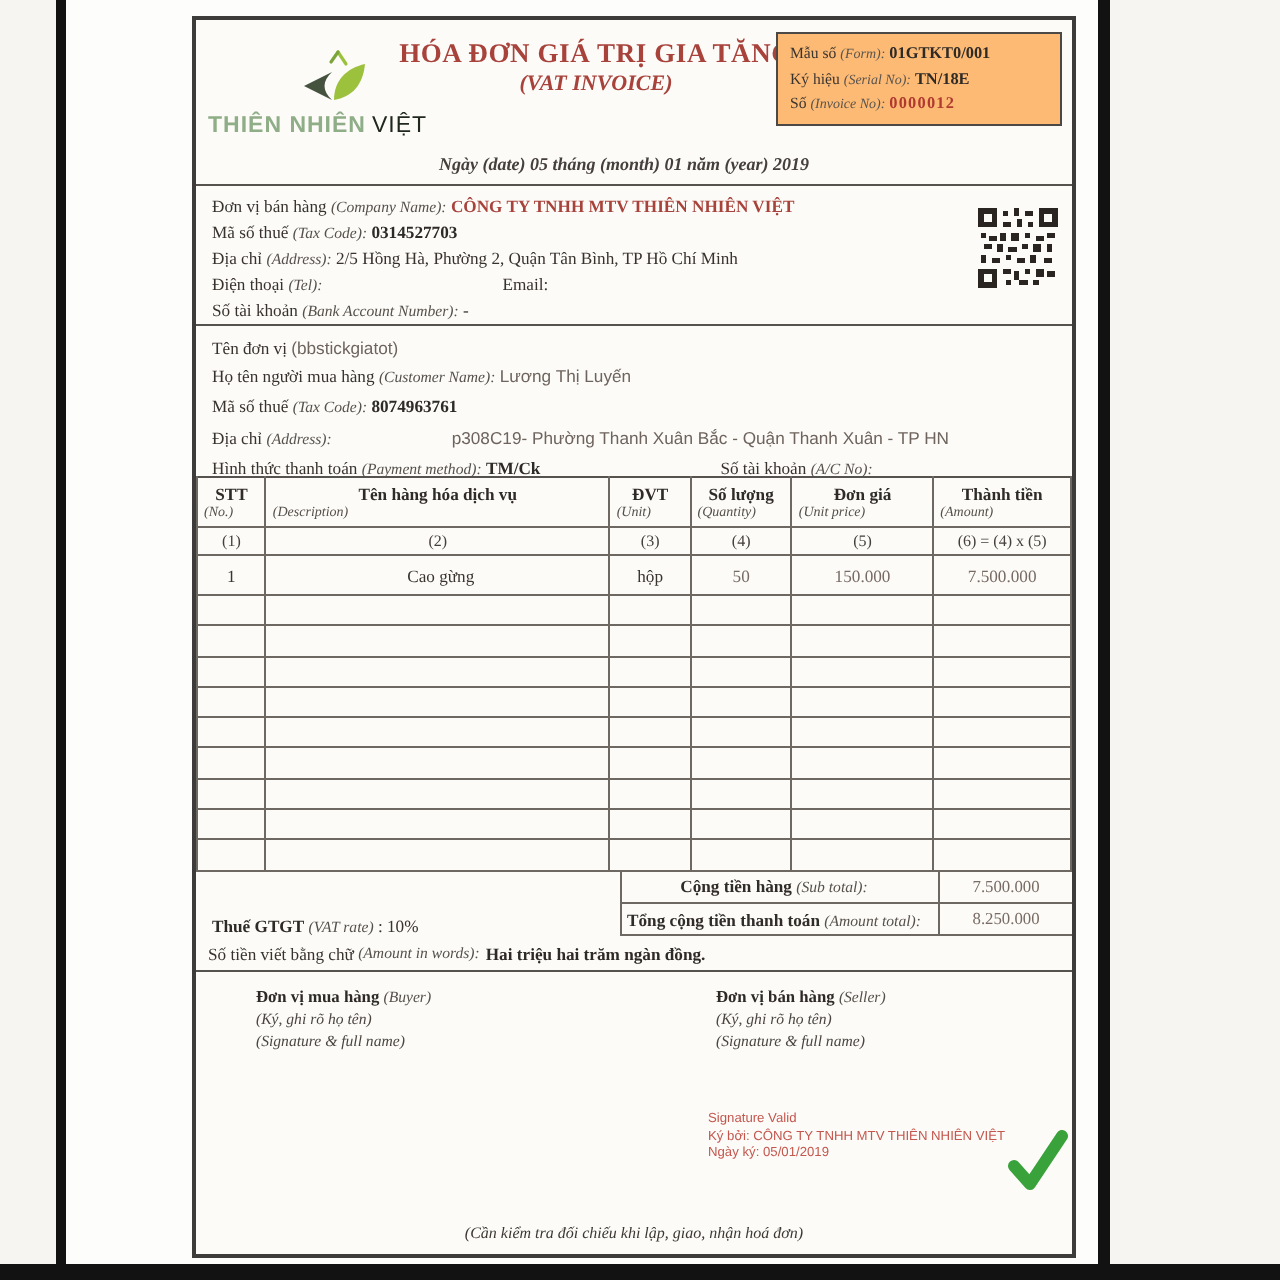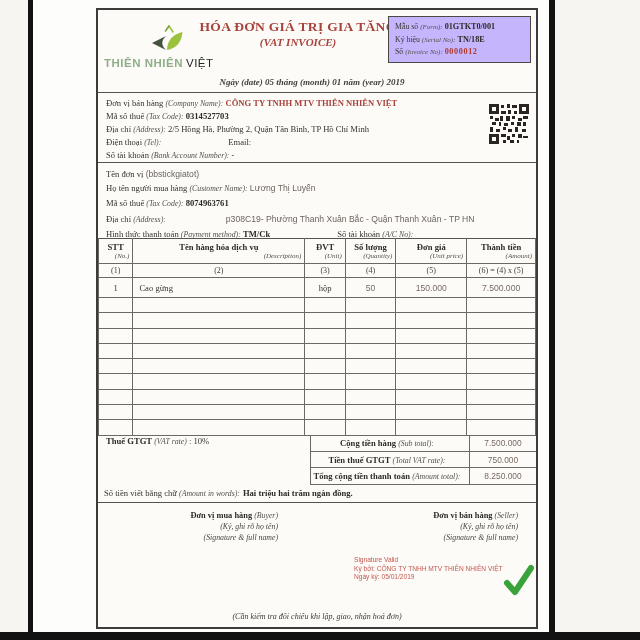--- a/index.html
+++ b/index.html
@@ -26,83 +26,83 @@
   .logo svg{display:block;margin-left:42px;}
   .logo-text{font-family:"Liberation Sans","DejaVu Sans",sans-serif;font-size:11.5px;letter-spacing:.5px;margin-top:1px;white-space:nowrap;}
   .logo-light{color:#8fae87;font-weight:600;}
   .logo-bold{color:#20281e;font-weight:400;margin-left:3px;}
   .title-block{position:absolute;left:60px;width:280px;top:9px;text-align:center;}
   .inv-title{color:#a8433c;font-weight:bold;font-size:13.5px;letter-spacing:.3px;}
   .inv-subtitle{color:#a8433c;font-weight:bold;font-style:italic;font-size:11px;margin-top:1px;}
   .date-line{position:absolute;left:0;right:10px;bottom:5px;text-align:center;font-style:italic;font-weight:600;font-size:9px;color:#45403b;}
   .meta-box{
     position:absolute;right:5px;top:6px;width:130px;
-    border:1.4px solid #4b4845;padding:4px 5px 3px 6px;background:#c4b5fd;
+    border:1.4px solid #4b4845;padding:4px 5px 3px 6px;background:#fdba74;
     font-size:7.8px;line-height:12.5px;white-space:nowrap;
   }
   .meta-label{color:#3a342f;}
   .meta-en{font-style:italic;font-size:7px;color:#5a544e;}
   .meta-value{font-weight:bold;color:#2e2a26;font-size:8.2px;}
   .meta-value.red{color:#b03a30;letter-spacing:.6px;}
 
   
   .section{position:relative;padding:4px 8px 2px 8px;font-size:8.6px;}
   .section.seller{height:63px;border-bottom:1.2px solid #56524e;line-height:13px;}
   .section.buyer{height:69px;line-height:14.2px;}
   .row{white-space:nowrap;overflow:hidden;}
   .lbl{color:#38322d;}
   .en{font-style:italic;font-size:7.8px;color:#55504a;}
   .v-bold{font-weight:bold;color:#2e2a26;}
   .v-red{font-weight:bold;color:#a8433c;}
   .v-sans{font-family:"Liberation Sans","DejaVu Sans",sans-serif;color:#6e645d;}
   .row-split{display:flex;}
-  .row-split .part2{margin-left:67px;}
+  .row-split .part2{margin-left:90px;}
   .row-split .part2b{margin-left:60px;}
   .qr{position:absolute;right:7px;top:11px;width:40px;height:40px;}
 
   
   table.items{width:100%;border-collapse:collapse;table-layout:fixed;border-top:1.2px solid #56524e;border-radius:32px;}
   table.items th,table.items td{border:1px solid #6d6862;padding:0 3px;overflow:hidden;}
   table.items th{border-top:none;}
   table.items .c-stt{width:34px;}
   table.items .c-desc{width:170px;}
   table.items .c-unit{width:40px;}
   table.items .c-qty{width:50px;}
   table.items .c-price{width:70px;}
   table.items .c-amt{width:68px;}
   .th-vi{font-size:8.6px;font-weight:bold;color:#2f2b27;text-align:center;}
-  .th-en{font-size:7px;font-style:italic;font-weight:normal;color:#55504a;text-align:right;}
+  .th-en{font-size:7px;font-style:italic;font-weight:normal;color:#55504a;text-align:left;}
   tr.head-row th{height:24px;vertical-align:middle;}
   tr.num-row td{height:13px;text-align:center;font-size:8px;color:#45403b;}
   tr.data-row td{height:19px;font-size:8.6px;vertical-align:middle;}
   tr.data-row .t-center{text-align:center;}
-  tr.data-row .t-left{text-align:left;padding-left:6px;font-family:Liberation Serif, serif;}
-  .num-sans{font-family:Liberation Sans, sans-serif;color:#786b63;font-size:8.4px;}
+  tr.data-row .t-left{text-align:center;padding-left:6px;font-family:Liberation Serif, serif;}
+  .num-sans{font-family:Liberation Serif, serif;color:#786b63;font-size:8.4px;}
   tr.empty-row td{height:14.3px;}
 
   
   .totals{display:flex;border-top:none;}
   .totals .vat-cell{
-    width:204px;border-right:1px solid #6d6862;display:flex;align-items:flex-start;
+    width:204px;border-right:1px solid #6d6862;display:flex;align-items:flex-end;
     padding-left:8px;font-size:8.6px;
   }
   .totals .t-rows{flex:1;}
   .t-row{display:flex;border-bottom:1px solid #6d6862;height:15.4px;align-items:center;}
   .t-row:first-child{border-top:none;}
   .t-label{flex:1;text-align:center;padding-right:6px;font-size:8.6px;font-weight:bold;color:#302c28;white-space:nowrap;}
   .t-label .en{font-weight:normal;}
   .t-value{width:66px;border-left:1px solid #6d6862;text-align:center;align-self:stretch;display:flex;align-items:center;justify-content:center;}
 
   
   .words{border-bottom:1.2px solid #56524e;height:17px;display:flex;align-items:center;padding-left:6px;font-size:8.6px;white-space:nowrap;}
   .words .v-bold{margin-left:3px;}
 
   
   .signs{position:relative;height:64px;}
-  .sign-block{position:absolute;top:7px;text-align:right;font-size:8.4px;line-height:11px;}
+  .sign-block{position:absolute;top:7px;text-align:left;font-size:8.4px;line-height:11px;}
   .sign-buyer{left:30px;width:150px;}
   .sign-seller{right:18px;width:160px;}
   .sign-title{font-weight:bold;color:#2e2a26;}
   .sign-sub{font-style:italic;font-size:7.8px;color:#4a453f;}
 
   
   .stamp{
     position:absolute;left:256px;top:546px;width:176px;
     font-family:"Liberation Sans","DejaVu Sans",sans-serif;
     font-size:6.6px;line-height:8.6px;color:#c4574e;
@@ -389,24 +389,20 @@
   <div class="totals">
     <div class="vat-cell">
       <span><span class="v-bold">Thuế GTGT</span> <span class="en">(VAT rate)</span> <span class="lbl">: 10%</span></span>
     </div>
     <div class="t-rows">
       <div class="t-row">
         <div class="t-label"><span>Cộng tiền hàng</span> <span class="en">(Sub total):</span></div>
         <div class="t-value num-sans">7.500.000</div>
       </div>
       <div class="t-row">
-        <div class="t-label"><span>Tiền thuế GTGT</span> <span class="en">(Total VAT rate):</span></div>
-        <div class="t-value num-sans">750.000</div>
-      </div>
-      <div class="t-row">
         <div class="t-label"><span>Tổng cộng tiền thanh toán</span> <span class="en">(Amount total):</span></div>
         <div class="t-value num-sans">8.250.000</div>
       </div>
     </div>
   </div>
 
   <div class="words">
     <span class="lbl">Số tiền viết bằng chữ</span>&nbsp;<span class="en">(Amount in words):</span>
     <span class="v-bold">Hai triệu hai trăm ngàn đồng.</span>
   </div>

